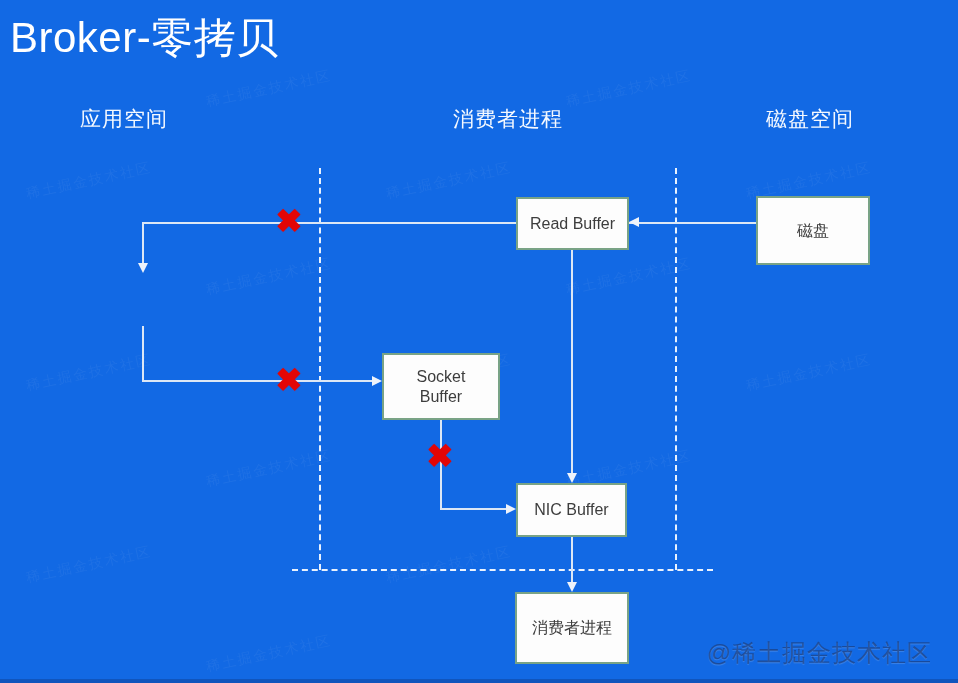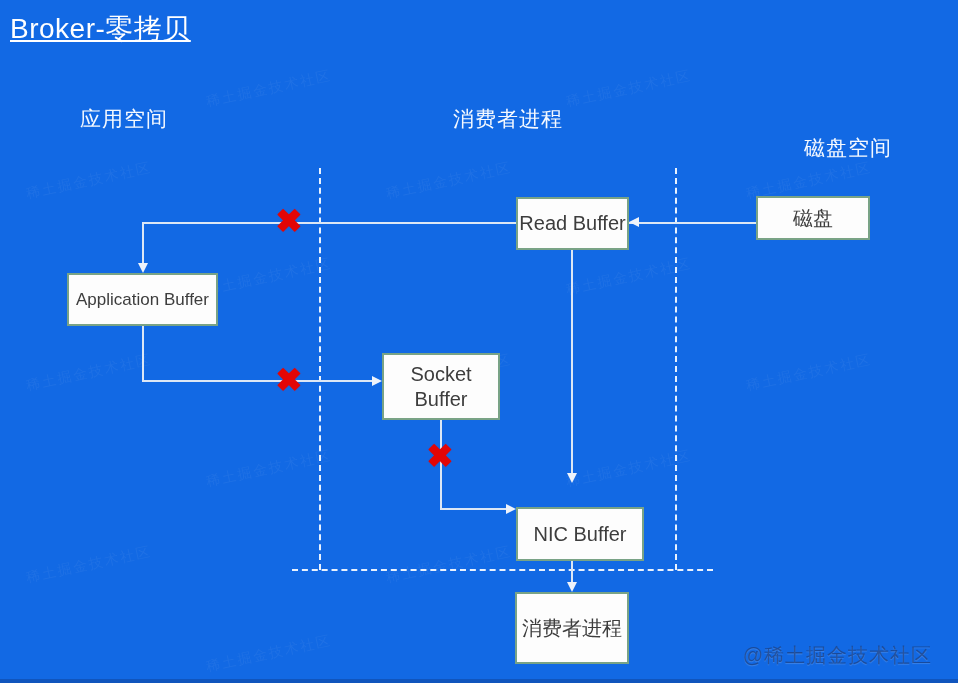--- a/index.html
+++ b/index.html
@@ -16,60 +16,59 @@
     color:rgba(255,255,255,0.05);
     font-size:14px;
     letter-spacing:2px;
     transform:rotate(-12deg);
     white-space:nowrap;
     pointer-events:none;
   }
   
   .title{
     position:absolute;left:10px;top:10px;
-    color:#ffffff;font-size:28px;font-weight:500;
+    color:#ffffff;font-size:42px;font-weight:500;
     letter-spacing:0.5px;
-    text-decoration:underline;
   }
   .space-label{
     position:absolute;top:105px;
     color:#f5f9ff;font-size:21px;
     letter-spacing:1px;
     text-align:right;
   }
   .space-app{left:80px;}
   .space-kernel{left:453px;}
-  .space-disk{left:804px;margin-top:29px;}
+  .space-disk{left:766px;}
   
   .vdash{
     position:absolute;top:168px;height:402px;width:0;
     border-left:2px dashed rgba(245,250,255,0.95);
   }
   .vdash.left{left:319px;}
   .vdash.right{left:675px;}
   .hdash{
     position:absolute;top:569px;left:292px;width:421px;height:0;
     border-top:2px dashed rgba(245,250,255,0.95);
   }
   
   .node{
     position:absolute;
     background:#fdfdfd;
     border:2px solid #79a386;
     box-sizing:border-box;
     display:flex;align-items:center;justify-content:center;
     text-align:center;
-    color:#3d3d3d;font-size:20px;line-height:1.25;
+    color:#3d3d3d;font-size:16px;line-height:1.25;
   }
   .node-read{left:516px;top:197px;width:113px;height:53px;}
-  .node-disk{left:756px;top:196px;width:114px;height:44px;}
+  .node-disk{left:756px;top:196px;width:114px;height:69px;}
   .node-app{left:67px;top:273px;width:151px;height:53px;font-size:17px;}
   .node-socket{left:382px;top:353px;width:118px;height:67px;}
   .node-socket .lbl{width:70px;}
-  .node-nic{left:516px;top:507px;width:128px;height:54px;}
+  .node-nic{left:516px;top:483px;width:111px;height:54px;}
   .node-consumer{left:515px;top:592px;width:114px;height:72px;}
   
   .line{position:absolute;background:#dce7f5;}
   .h{height:2px;}
   .v{width:2px;}
   .arr{position:absolute;width:0;height:0;}
   .arr.left {border-top:5px solid transparent;border-bottom:5px solid transparent;border-right:10px solid #eef3fb;}
   .arr.right{border-top:5px solid transparent;border-bottom:5px solid transparent;border-left:10px solid #eef3fb;}
   .arr.down {border-left:5px solid transparent;border-right:5px solid transparent;border-top:10px solid #eef3fb;}
   
@@ -77,21 +76,21 @@
     position:absolute;
     color:#e30505;
     font-size:32px;font-weight:bold;
     transform:translate(-50%,-52%);
     text-shadow:0 0 1px #e30505;
     line-height:1;
   }
   
   .watermark{
     position:absolute;right:26px;bottom:14px;
-    font-size:20px;
+    font-size:24px;
     color:rgba(28,48,96,0.55);
     text-shadow:0 1px 1px rgba(255,255,255,0.18);
     letter-spacing:1px;
   }
   .bottom-strip{
     position:absolute;left:0;bottom:0;width:958px;height:4px;
     background:rgba(10,35,90,0.28);
   }
 </style>
 </head>
@@ -148,23 +147,20 @@
 
   <div class="line v" style="left:571px;top:537px;height:46px;"></div>
   <div class="arr down" style="left:567px;top:582px;"></div>
 
   <div class="node node-read">
     <span class="lbl">Read Buffer</span>
   </div>
   <div class="node node-disk">
     <span class="lbl">磁盘</span>
   </div>
-  <div class="node node-app">
-    <span class="lbl">Application Buffer</span>
-  </div>
   <div class="node node-socket">
     <span class="lbl">Socket Buffer</span>
   </div>
   <div class="node node-nic">
     <span class="lbl">NIC Buffer</span>
   </div>
   <div class="node node-consumer">
     <span class="lbl">消费者进程</span>
   </div>
 

